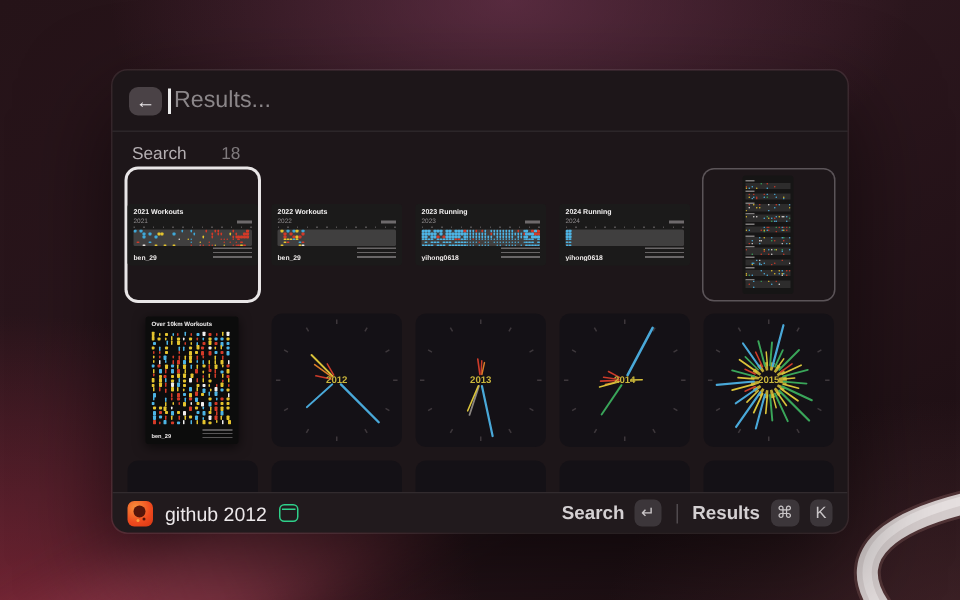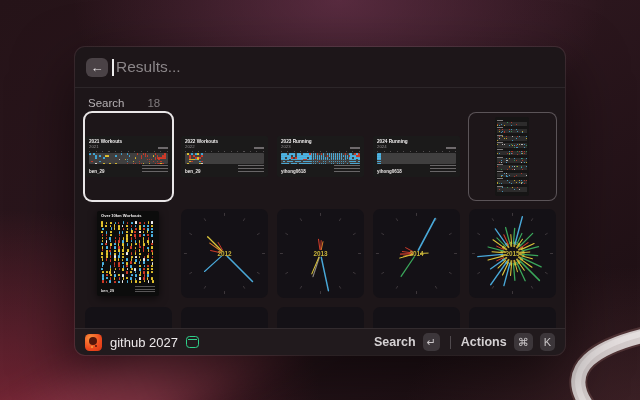--- a/index.html
+++ b/index.html
@@ -1042,28 +1042,28 @@
     </div>
 
     <div class="cell r3 c1"></div>
     <div class="cell r3 c2"></div>
     <div class="cell r3 c3"></div>
     <div class="cell r3 c4"></div>
     <div class="cell r3 c5"></div>
 
     <div class="fbar">
       <div class="appicon"></div>
-      <div class="applabel">github 2027</div>
+      <div class="applabel">github 2012</div>
       <div class="winicon"></div>
       <div class="fspacer"></div>
       <button class="fbtn">
         <span class="flabel">Search</span>
         <span class="key">↵</span>
       </button>
       <div class="fdiv"></div>
       <button class="fbtn">
-        <span class="flabel">Actions</span>
+        <span class="flabel">Results</span>
         <span class="key">⌘</span>
         <span class="key">K</span>
       </button>
     </div>
   </div>
 </div>
 
 </body></html>

